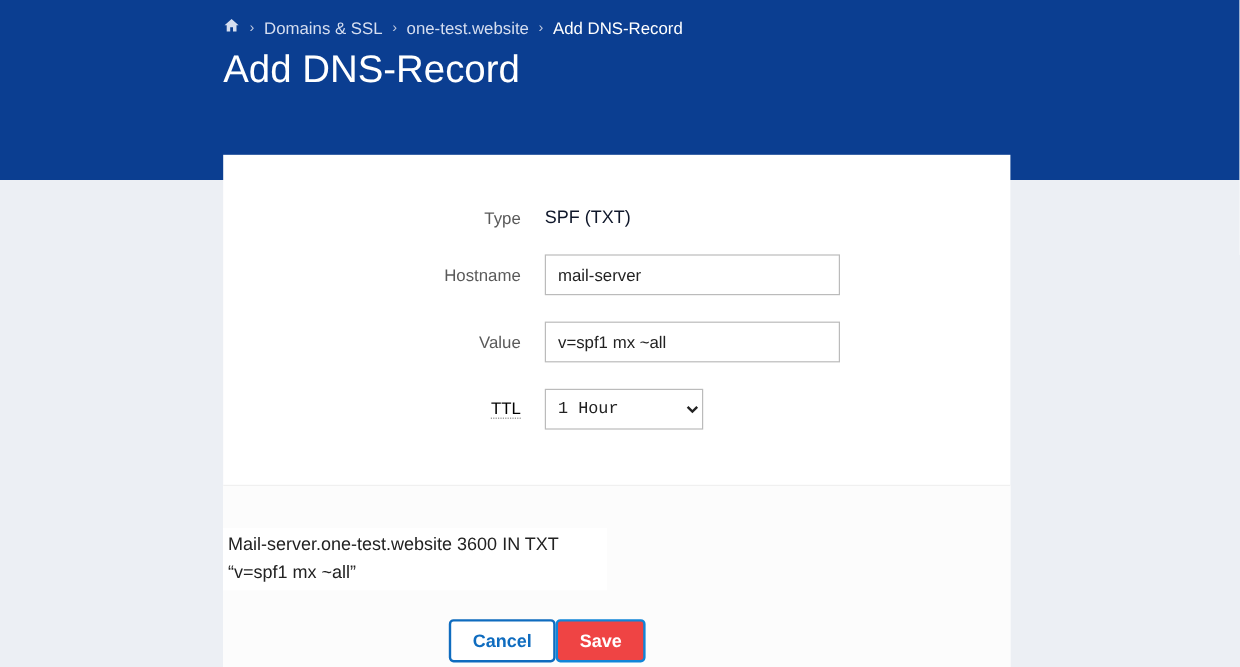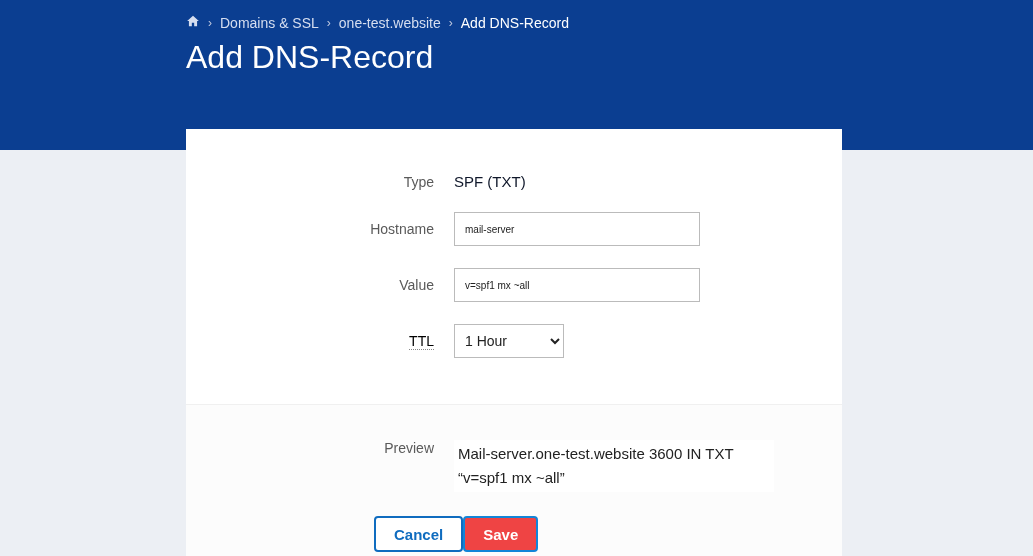--- a/index.html
+++ b/index.html
@@ -60,31 +60,32 @@
       color: #5a5a5a;
     }
     .ttl-wrap { width: 268px; text-align: right; padding-right: 20px; }
     .ttl-wrap span { font-size: 14px; color: #000000; border-bottom: 1px dotted #888; }
     .row-value { font-size: 15px; color: #0f172a; }
     input[type="text"] {
       width: 246px;
       height: 34px;
       border: 1px solid #bbb;
       padding: 0 10px;
-      font-size: 10px;
+      font-size: 14px;
       color: #222;
     }
     select {
-      width: 110px;
+      width: 132px;
       height: 34px;
       border: 1px solid #bbb;
       padding: 0 6px;
       font-size: 14px;
       color: #222;
       background: #fff;
+      font-family: Liberation Mono, monospace;
     }
     .preview-section {
       background: #fcfcfc;
       border-top: 1px solid #f0f0f0;
       padding-top: 35px;
       padding-bottom: 20px;
       position: absolute;
       bottom: 0;
       left: 0;
       right: 0;
@@ -161,21 +162,20 @@
     <div class="row">
       <div class="ttl-wrap"><span>TTL</span></div>
       <select>
         <option>1 Hour</option>
       </select>
     </div>
   </div>
 
   <div class="preview-section">
     <div class="preview-row">
-      <div class="row-label">Preview</div>
       <div class="preview-text">Mail-server.one-test.website 3600 IN TXT “v=spf1 mx ~all”</div>
     </div>
     <div class="buttons">
       <button class="btn btn-cancel">Cancel</button>
       <button class="btn btn-save">Save</button>
     </div>
   </div>
 </div>
 
 </body></html>

